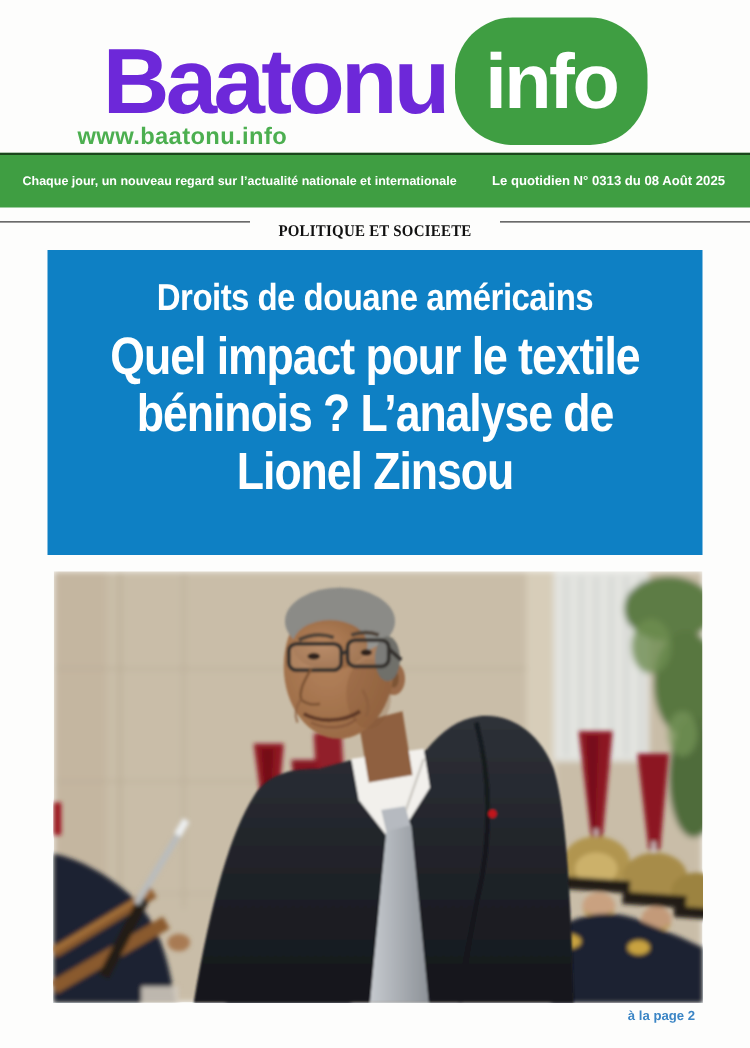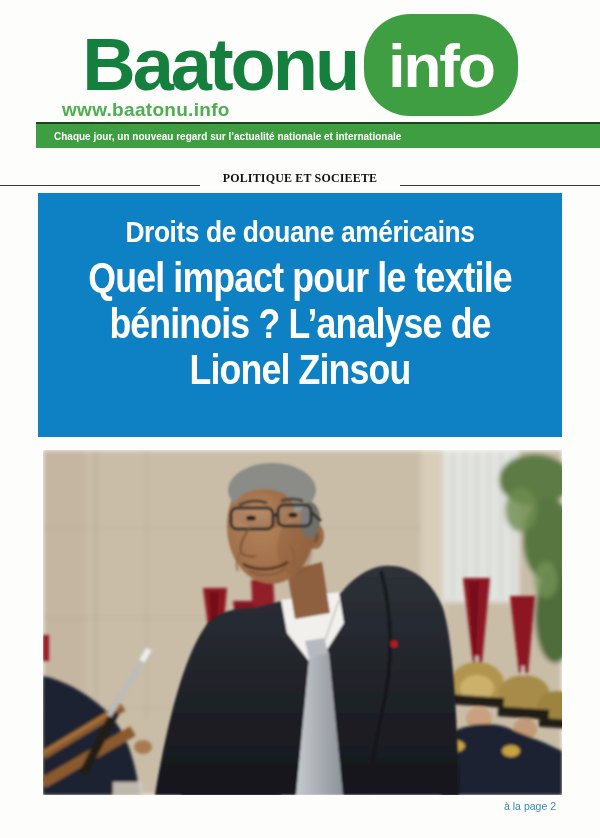--- a/index.html
+++ b/index.html
@@ -4,70 +4,71 @@
 <style>
   * { margin:0; padding:0; box-sizing:border-box; }
   html,body { width:600px; height:838px; background:#fdfdfc; overflow:hidden;
               font-family:"Liberation Sans", sans-serif; }
 
   
   .masthead { position:relative; height:122px; background:#fdfdfc; }
   .logo-row { position:absolute; top:14px; left:0; right:0;
               display:flex; justify-content:center; align-items:center; gap:7px; }
   .brand-black { font-size:74px; font-weight:bold; letter-spacing:-3px;
-                 color:#15803d; line-height:1; }
+                 color:#6d28d9; line-height:1; }
   .brand-pill { background:#3f9e42; color:#fff; border-radius:46px;
                 height:102px; padding:0 24px; display:flex; align-items:center;
                 font-size:62px; font-weight:bold; letter-spacing:-2px; }
   .website { position:absolute; left:62px; top:99px; color:#4caf50;
              font-size:19px; font-weight:bold; letter-spacing:.3px; }
 
   
-  .green-bar { height:26px; background:#3f9e42; border-top:2px solid rgba(15,40,15,.75);
+  .green-bar { height:44px; background:#3f9e42; border-top:2px solid rgba(15,40,15,.75);
                display:flex; align-items:center; justify-content:space-between;
-               padding:0 20px 0 18px; color:#fff;margin-left:36px; }
+               padding:0 20px 0 18px; color:#fff; }
   .tagline { font-size:10px; font-weight:600; }
   .edition { font-size:10.5px; font-weight:bold; }
 
   
-  .section-head { margin-top:22px; height:16px; display:flex; align-items:flex-end; gap:16px; }
+  .section-head { margin-top:11px; height:16px; display:flex; align-items:flex-start; gap:16px; }
   .section-head .rule { flex:1; border-top:1.5px solid #3a3a3a; }
   .section-label { display:inline-block; font-family:"Liberation Serif", serif;
                    font-weight:bold; font-size:13px; letter-spacing:.2px;
                    color:#111; transform:scaleX(.92); white-space:nowrap; }
 
   
   .headline-box { margin:7px 38px 0; height:244px; background:#0e80c4;
                   color:#fff; text-align:center; padding-top:22px; overflow:hidden; }
   .kicker { font-size:30px; font-weight:bold; letter-spacing:-.5px;
             white-space:nowrap; transform:scaleX(.88); margin-bottom:6px; }
   .title-line { font-size:42px; font-weight:bold; letter-spacing:-1px;
                 line-height:1.1; white-space:nowrap; transform:scaleX(.85); }
 
   
   .photo { margin:13px 0 0 43px; width:519px; height:345px; overflow:hidden; }
   .photo svg { display:block; }
 
   
   .page-ref { margin:5px 44px 0 0; text-align:right; color:#3b85c5;
-              font-size:10.5px; font-weight:normal; }
+              font-size:10.5px; font-weight:bold; }
 </style>
 </head>
 <body>
 
 <header class="masthead">
   <div class="logo-row">
     <span class="brand-black">Baatonu</span>
     <span class="brand-pill">info</span>
   </div>
   <span class="website">www.baatonu.info</span>
 </header>
 
 <div class="green-bar">
   <span class="tagline">Chaque jour, un nouveau regard sur l’actualité nationale et internationale</span>
+  <span class="edition">Le quotidien N° 0313 du 08 Août 2025</span>
 </div>
 
 <div class="section-head">
   <span class="rule"></span>
   <span class="section-label">POLITIQUE ET SOCIEETE</span>
   <span class="rule"></span>
 </div>
 
 <section class="headline-box">
   <div class="kicker">Droits de douane américains</div>

